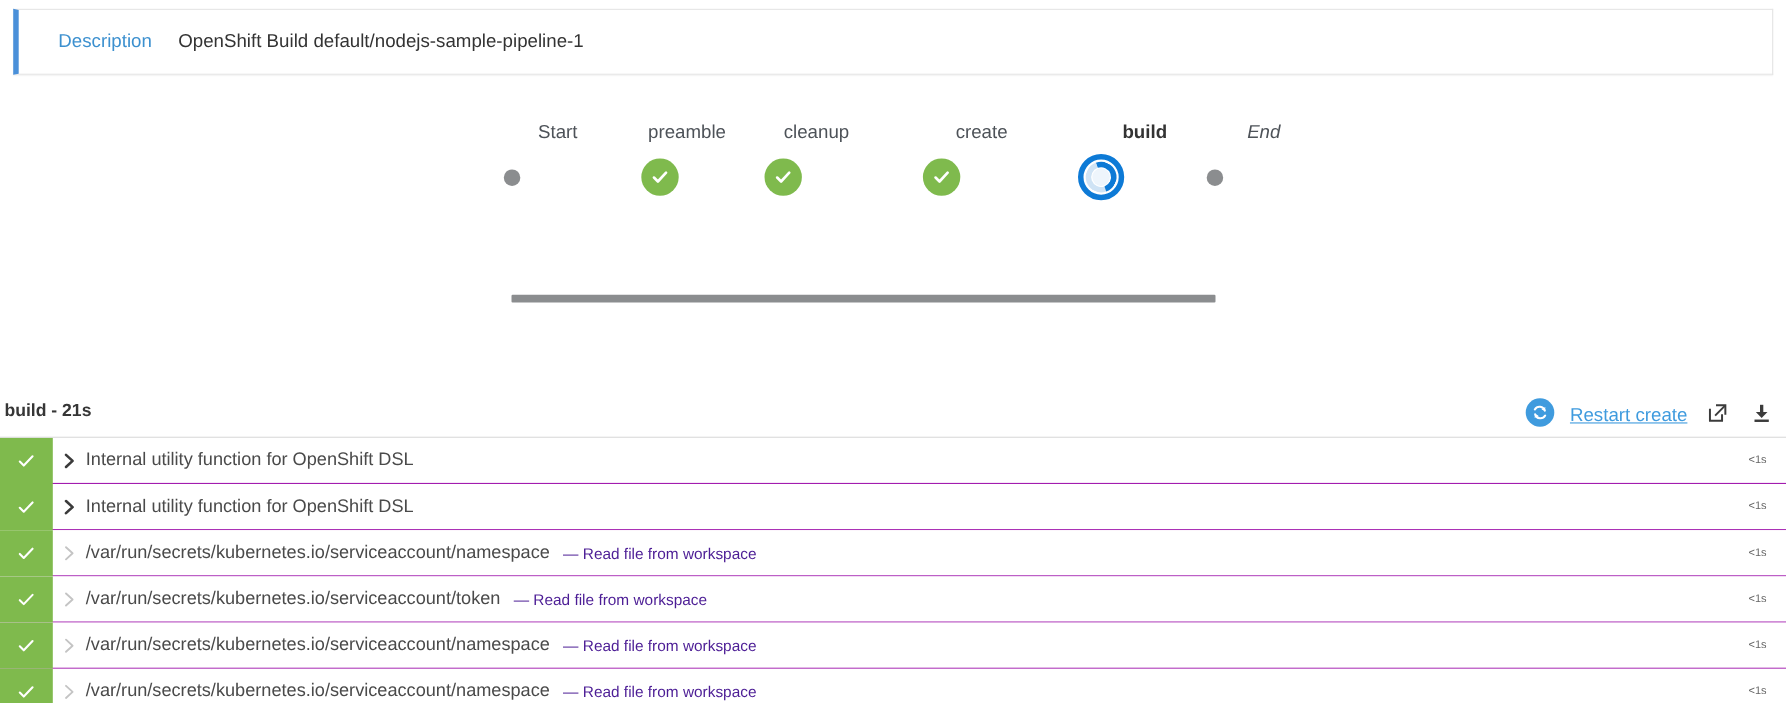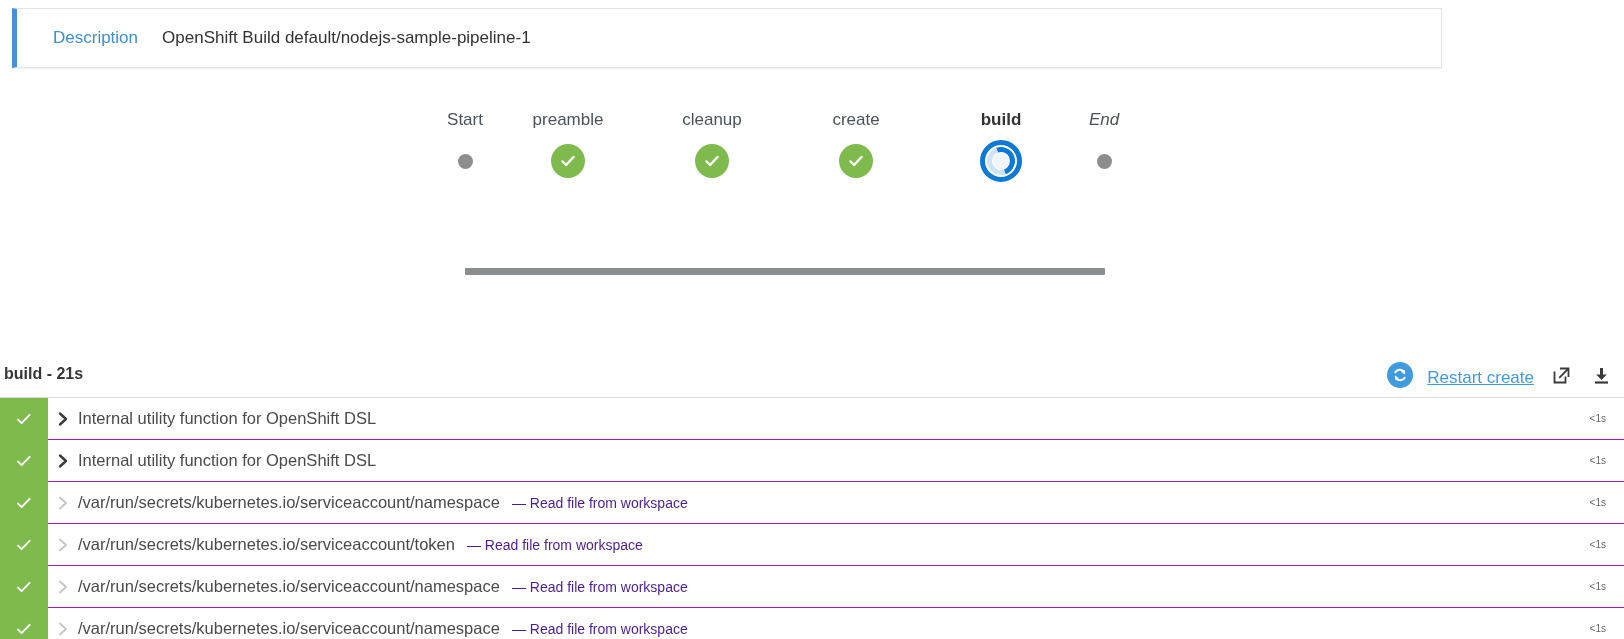--- a/index.html
+++ b/index.html
@@ -10,21 +10,21 @@
     background: #ffffff;
     font-family: "Liberation Sans", sans-serif;
     overflow: hidden;
   }
 
   
   .description-panel {
     position: absolute;
     left: 12px;
     top: 8px;
-    width: 1430px;
+    width: 1600px;
     height: 60px;
     background: #ffffff;
     border: 1px solid #e5e5e5;
     border-left: 5px solid #4a90d9;
     display: flex;
     align-items: center;
     box-shadow: 0 1px 1px rgba(0,0,0,0.05);
   }
   .description-label {
     color: #3c90cf;
@@ -54,21 +54,21 @@
     width: 640px;
     height: 7px;
     background: #8b8d8f;
     border-radius: 1px;
   }
   .stage {
     position: absolute;
     top: 0;
     width: 120px;
     margin-left: -60px;
-    text-align: center;
+    text-align: right;
   }
   .stage-label {
     font-size: 17px;
     color: #4d5258;
     line-height: 20px;
     margin-bottom: 11px;
     white-space: nowrap;
   }
   .stage-label.current { font-weight: bold; color: #333333; }
 
@@ -240,21 +240,21 @@
 
 <div class="pipeline-graph">
   <div class="stage-track"></div>
   <div id="stages-container">
       <div class="stage" style="left: 465px;">
         <div class="stage-label">Start</div>
         <div class="node-wrap">
           <div class="node-dot"></div>
         </div>
       </div>
-      <div class="stage" style="left: 568px;">
+      <div class="stage" style="left: 600px;">
         <div class="stage-label">preamble</div>
         <div class="node-wrap">
           <div class="node-success">
             <svg width="20" height="20" viewBox="0 0 20 20">
               <path d="M4.5 10.4l3.6 3.6 7.4-8" fill="none" stroke="#ffffff" stroke-width="2.4" stroke-linecap="round" stroke-linejoin="round"></path>
             </svg>
           </div>
         </div>
       </div>
       <div class="stage" style="left: 712px;">

